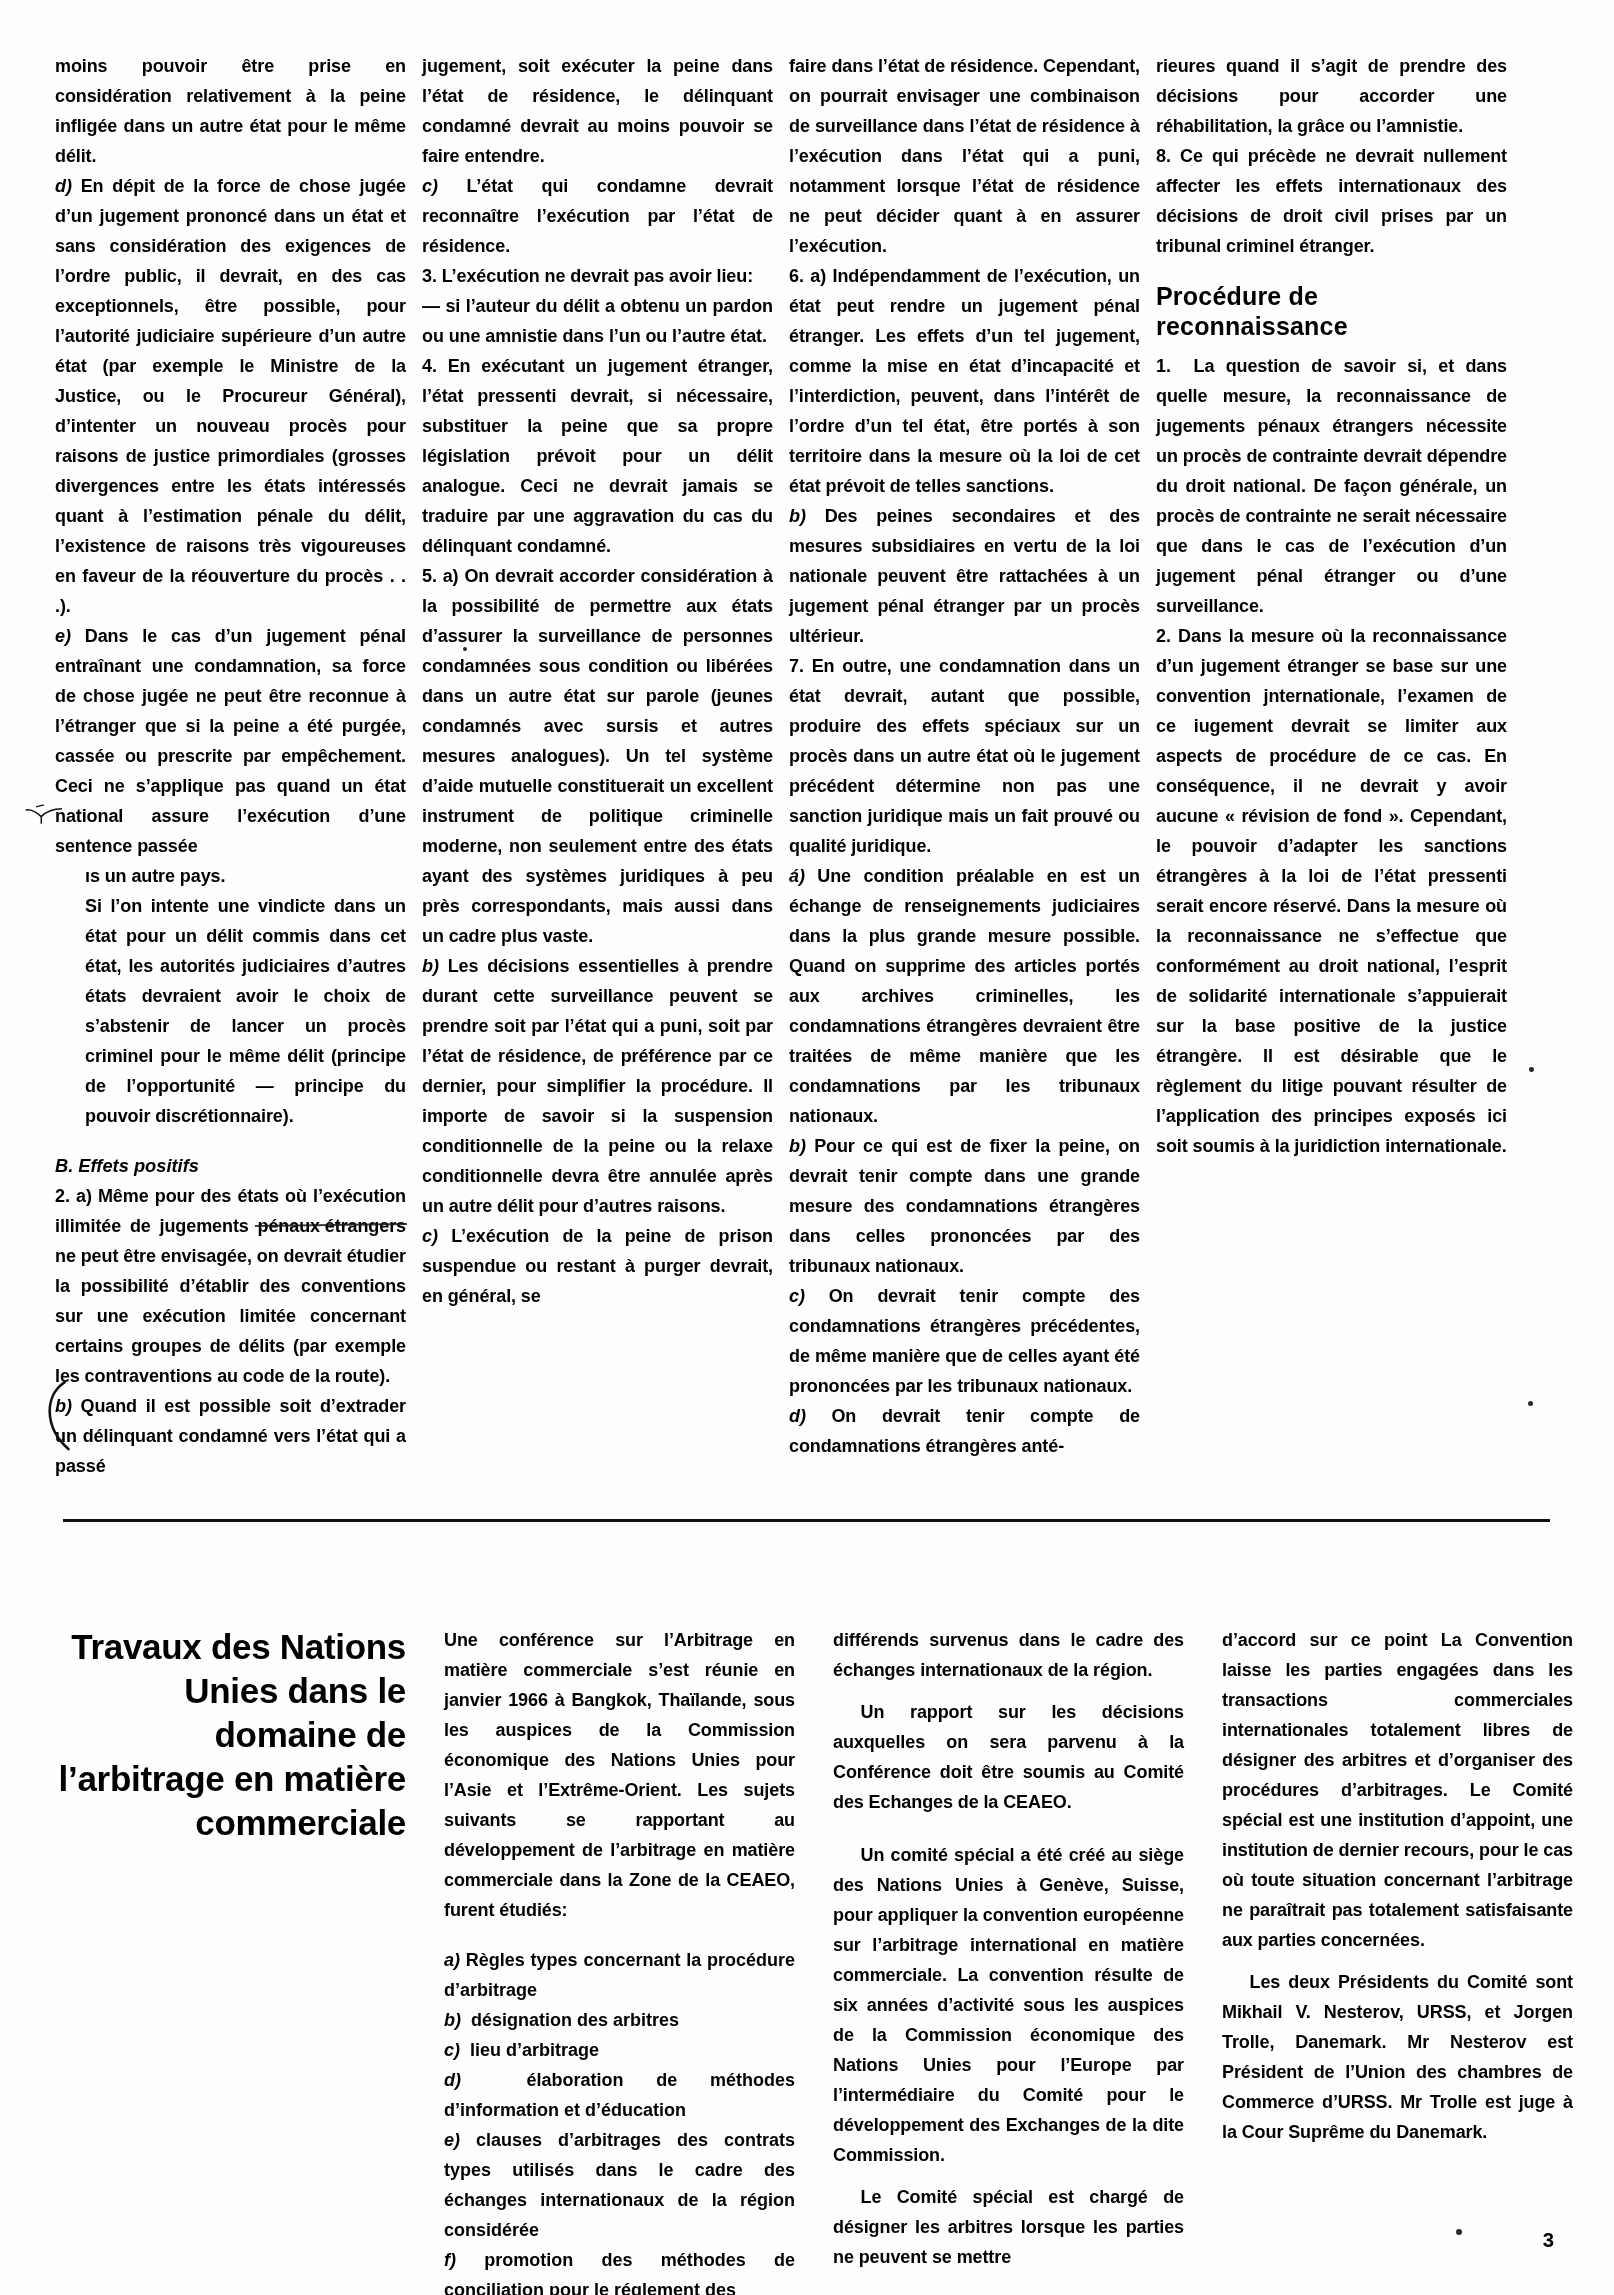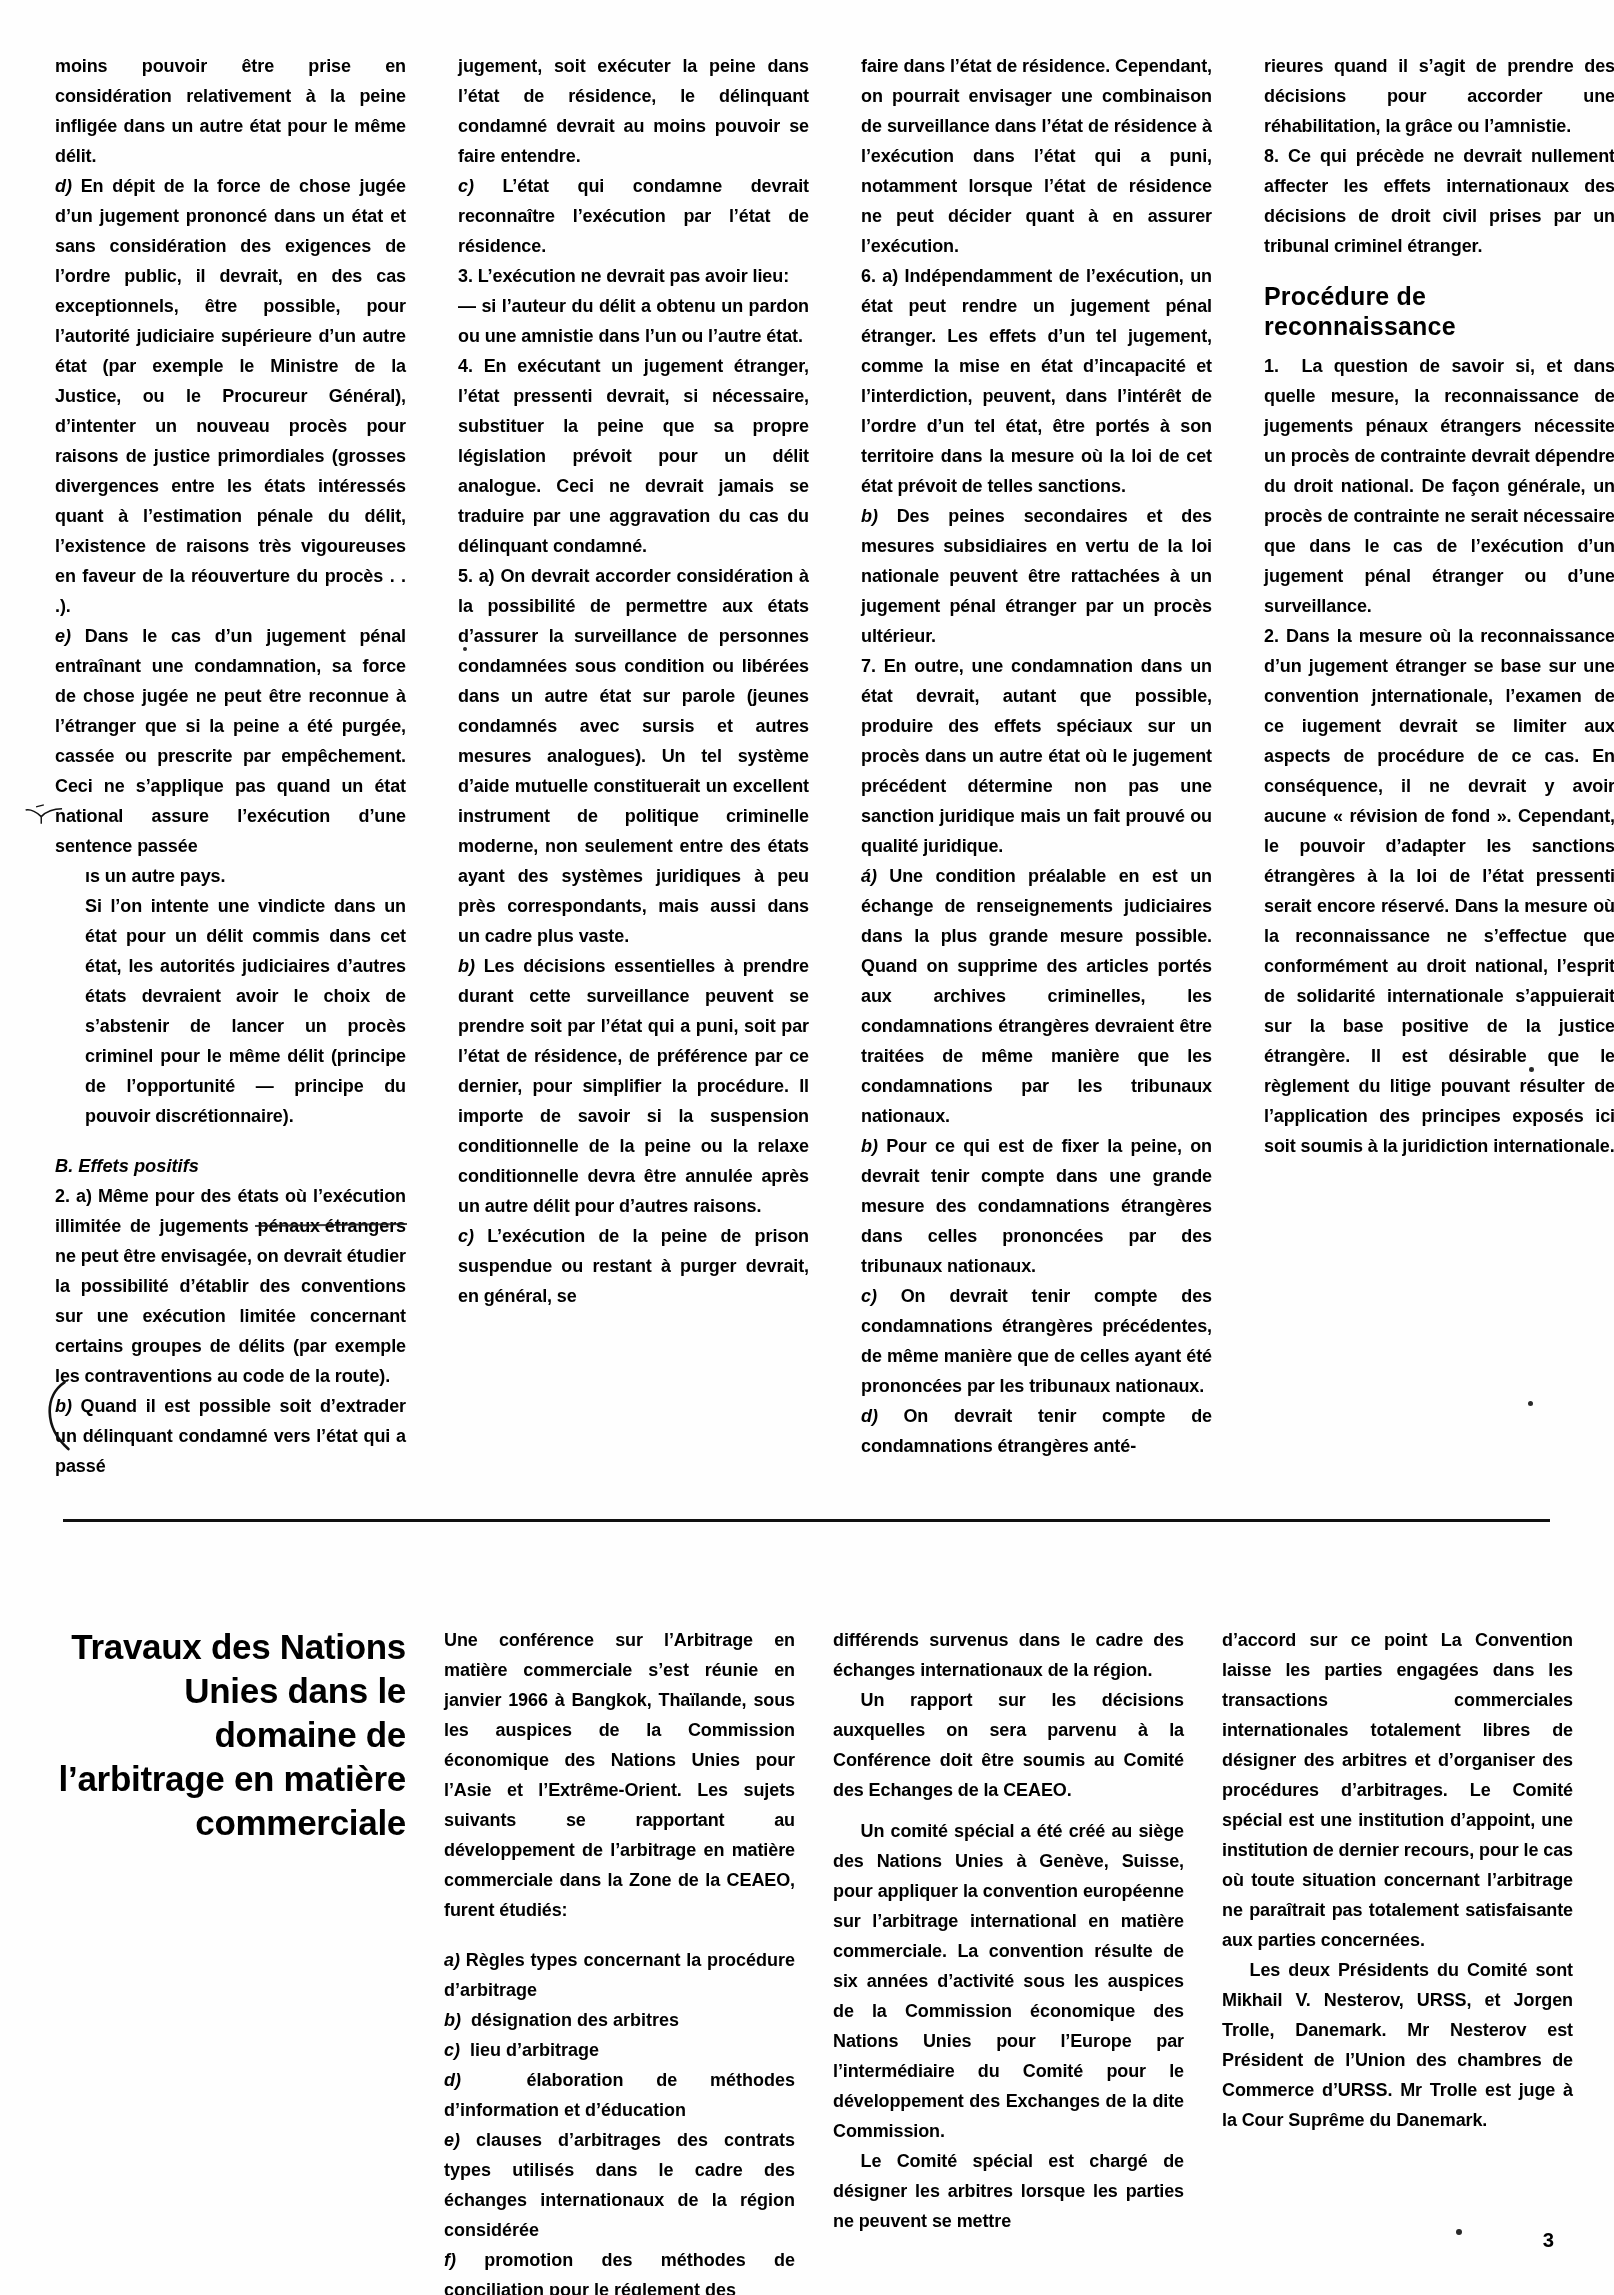--- a/index.html
+++ b/index.html
@@ -23,21 +23,21 @@
     background: #fefefe;
   }
 
   
   .top-article {
     position: absolute;
     left: 55px;
     top: 51px;
     width: 1507px;
     display: flex;
-    gap: 52px;
+    gap: 16px;
   }
   .col {
     width: 351px;
     flex: 0 0 351px;
   }
 
   p.t {
     margin: 0;
     font-size: 18px;
     line-height: 30px;
@@ -142,21 +142,21 @@
     text-align: right;
   }
   p.b {
     margin: 0;
     font-size: 18px;
     line-height: 30px;
     font-weight: bold;
     text-align: justify;
     letter-spacing: -0.1px;
   }
-  p.b.indent { text-indent: 27.5px; }
+  p.b.indent { text-indent: 27.5px; margin-top: 12px; }
   .list-item {
     margin: 0;
     font-size: 18px;
     line-height: 30px;
     font-weight: bold;
     text-align: justify;
   }
 
   
   .page-num {

